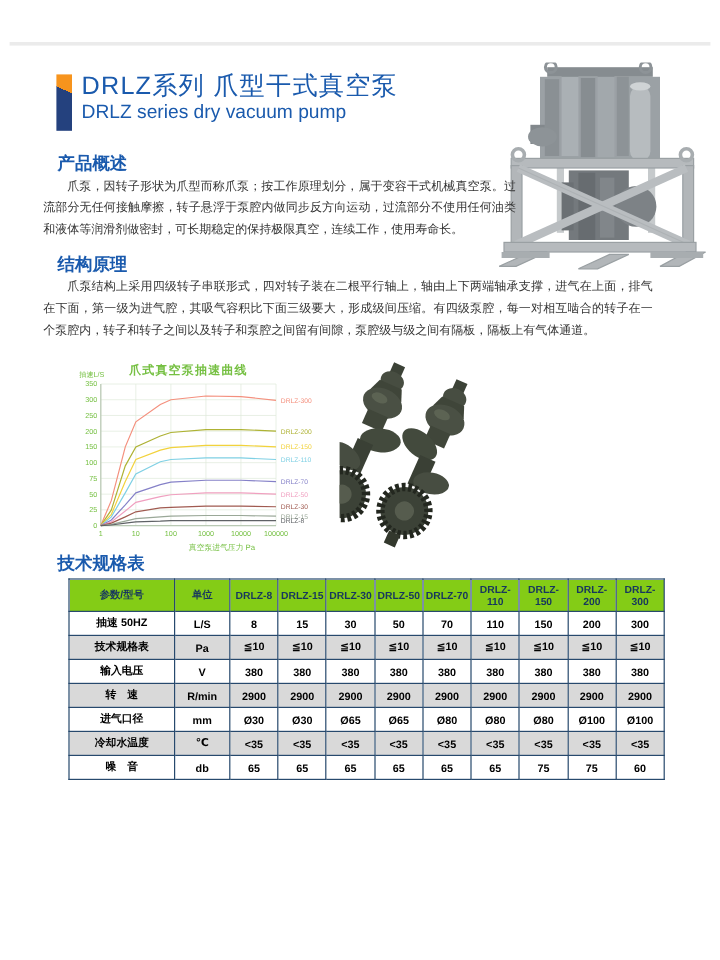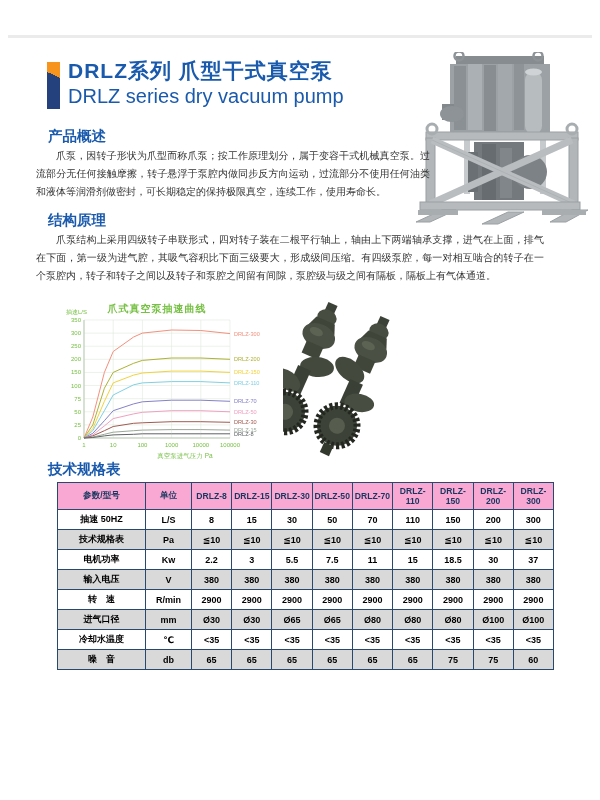--- a/index.html
+++ b/index.html
@@ -1,37 +1,37 @@
 <!DOCTYPE html>
 <html><head>
 <meta charset="utf-8">
 <style>
   html,body{margin:0;padding:0;background:#fff;}
   .page{position:relative;width:600px;height:800px;background:#ffffff;overflow:hidden;
         font-family:"Liberation Sans","DejaVu Sans",sans-serif;}
   .top-rule{position:absolute;left:8px;top:35px;width:584px;height:3px;background:#ebebeb;}
   .logo-mark{position:absolute;left:47px;top:62px;width:13px;height:47px;
              background:linear-gradient(205deg,#f7941d 0%,#f7941d 30%,#24417e 30%,#24417e 100%);}
-  .title-cn{position:absolute;left:68px;top:57px;font-size:21px;font-weight:bold;color:#1a5aad;letter-spacing:1px;white-space:nowrap;}
-  .title-en{position:absolute;left:68px;top:85px;font-size:20px;color:#1a5aad;white-space:nowrap;}
+  .title-cn{position:absolute;left:68px;top:57px;font-size:21px;font-weight:normal;color:#1a5aad;letter-spacing:1px;white-space:nowrap;}
+  .title-en{position:absolute;left:68px;top:85px;font-size:16px;color:#1a5aad;white-space:nowrap;}
   .sec-heading{position:absolute;font-size:14.5px;font-weight:bold;color:#1a5aad;white-space:nowrap;}
   .para{position:absolute;font-size:10px;line-height:18px;color:#333;text-align:justify;text-indent:2em;}
   #overview-heading{left:48px;top:127px;}
   #overview-body{left:36px;top:147px;width:394px;}
   #principle-heading{left:48px;top:211px;}
   #principle-body{left:36px;top:231px;width:508px;}
   #specs-heading{left:48px;top:460px;}
   .pump-photo{position:absolute;left:412px;top:52px;width:183px;height:180px;}
   .rotor-photo{position:absolute;left:283px;top:298px;width:190px;height:162px;}
   .chart-box{position:absolute;left:58px;top:302px;width:237px;height:162px;}
   .spec-table-wrap{position:absolute;left:57px;top:482px;width:497px;}
   table.spec{border-collapse:collapse;width:100%;table-layout:fixed;}
   table.spec th,table.spec td{border:1px solid #27496d;padding:3px 0;text-align:center;
         font-family:"Liberation Sans","DejaVu Sans",sans-serif;overflow:hidden;}
-  table.spec th{background:#f9a8d4;color:#17375e;font-weight:bold;font-size:8.6px;}
+  table.spec th{background:#84cc16;color:#17375e;font-weight:bold;font-size:8.6px;}
   table.spec td{font-size:9px;font-weight:bold;color:#000;background:#fff;}
   table.spec tbody tr:nth-child(even) td{background:#d9d9d9;}
   table.spec col.c-label{width:88px;} table.spec col.c-unit{width:46px;}
 </style>
 </head>
 <body>
 
 <div class="page">
 
   <div class="top-rule"></div>
@@ -242,33 +242,20 @@
             <td>≦10</td>
             <td>≦10</td>
             <td>≦10</td>
             <td>≦10</td>
             <td>≦10</td>
             <td>≦10</td>
             <td>≦10</td>
             <td>≦10</td>
           </tr>
           <tr>
-            <td>电机功率</td>
-            <td>Kw</td>
-            <td>2.2</td>
-            <td>3</td>
-            <td>5.5</td>
-            <td>7.5</td>
-            <td>11</td>
-            <td>15</td>
-            <td>18.5</td>
-            <td>30</td>
-            <td>37</td>
-          </tr>
-          <tr>
             <td>输入电压</td>
             <td>V</td>
             <td>380</td>
             <td>380</td>
             <td>380</td>
             <td>380</td>
             <td>380</td>
             <td>380</td>
             <td>380</td>
             <td>380</td>

